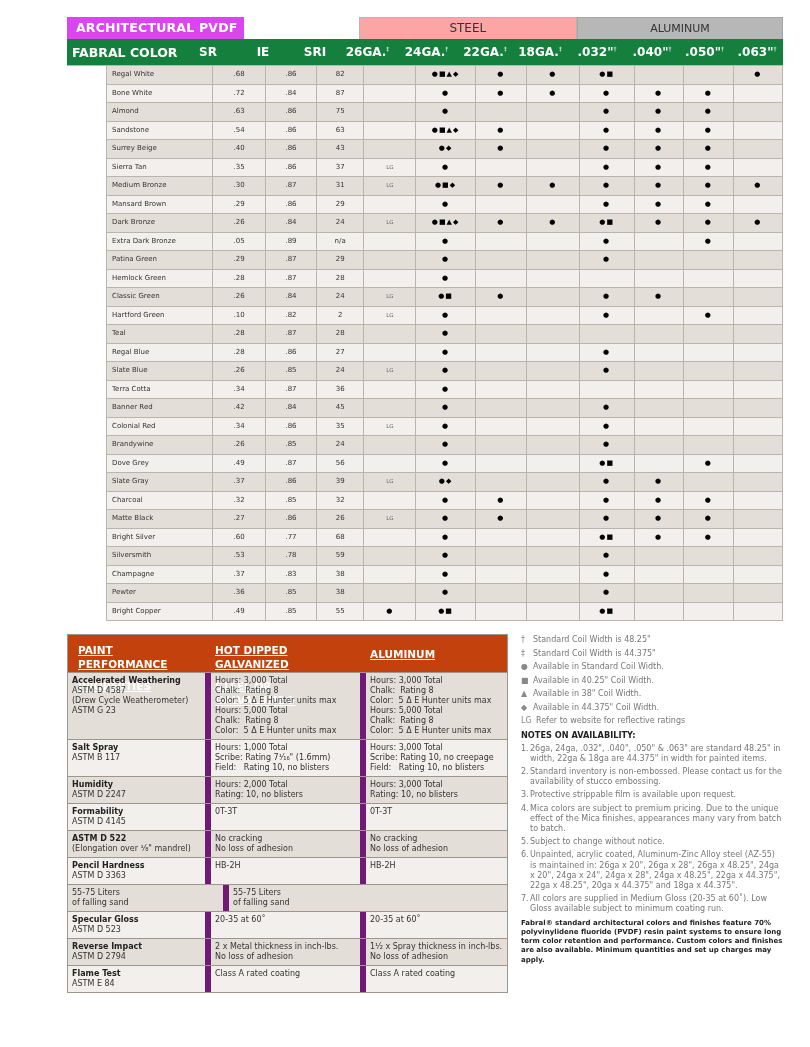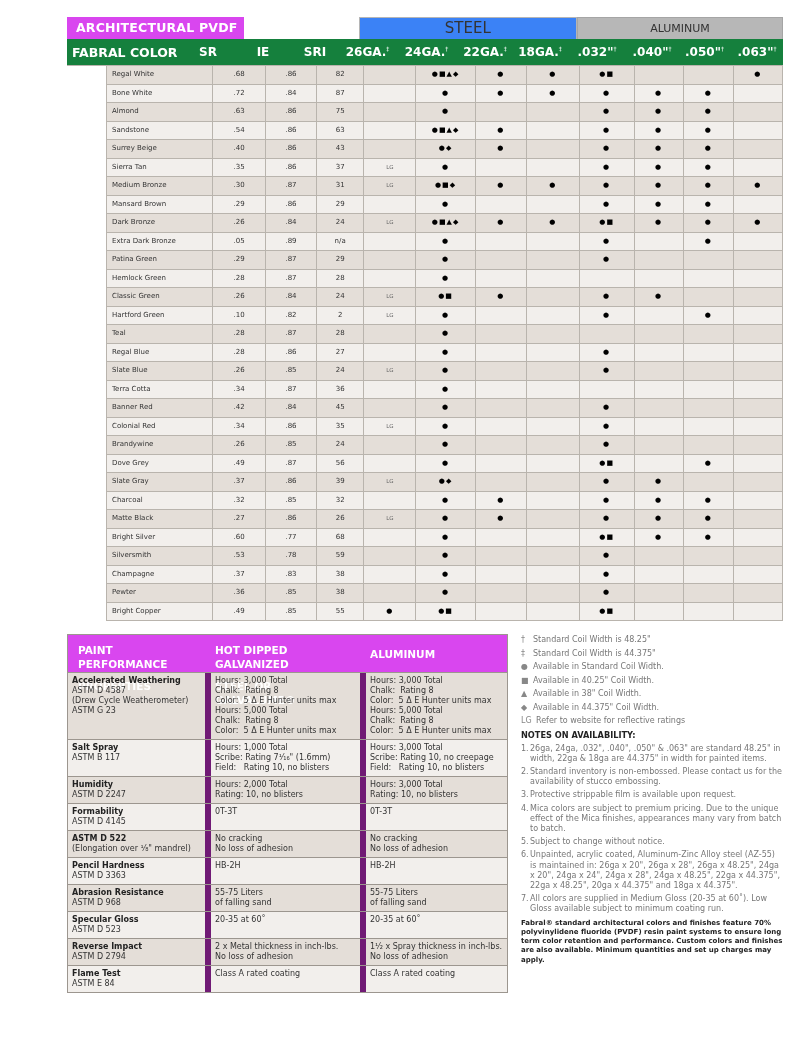--- a/index.html
+++ b/index.html
@@ -3,41 +3,41 @@
 <meta charset="utf-8">
 <style>
   * { box-sizing: border-box; margin: 0; padding: 0; }
   body { width: 810px; height: 1047px; background: #ffffff; font-family: "DejaVu Sans", sans-serif; position: relative; overflow: hidden; }
 
   
   #color-table { position: absolute; left: 67px; top: 17px; width: 716px; }
   .title-row { display: flex; height: 22px; }
   .title-row .pvdf { width: 184px; background: #d946ef; color: #fff; font-size: 12.5px; font-weight: bold; padding-left: 9px; line-height: 22px; letter-spacing: 0.2px; }
   .title-row .spacer { width: 120px; }
-  .title-row .steel { width: 228px; background: #3b82f6; color: #333; text-align: center; font-size: 15px; line-height: 21px; border: 1px solid #b5b5b5; border-bottom: none; }
+  .title-row .steel { width: 228px; background: #fca5a5; color: #333; text-align: center; font-size: 12px; line-height: 21px; border: 1px solid #b5b5b5; border-bottom: none; }
   .title-row .alum { width: 215px; background: #b7b7b7; color: #333; text-align: center; font-size: 11px; line-height: 21px; border: 1px solid #a5a5a5; border-bottom: none; }
   .hdr-row { display: flex; height: 26px; background: #15803d; color: #fff; font-weight: bold; font-size: 12px; align-items: center; }
   .hdr-row div { text-align: center; }
   .hdr-row .c0 { text-align: left; padding-left: 5px; font-size: 12.5px; }
   .hdr-row sup { font-size: 6px; vertical-align: 5px; font-weight: normal; }
   .c0 { width: 113px; } .c1 { width: 56px; } .c2 { width: 54px; } .c3 { width: 50px; }
   .c4 { width: 55px; } .c5 { width: 63px; } .c6 { width: 54px; } .c7 { width: 56px; }
   .c8 { width: 58px; } .c9 { width: 52px; } .c10 { width: 53px; } .c11 { width: 52px; }
   .row { display: flex; height: 18.5px; font-size: 7px; color: #333; border-bottom: 1px solid #b9b4ad; }
   .row:nth-child(odd) { background: #e4ded8; }
   .row:nth-child(even) { background: #f2efec; }
   .row > div { border-right: 1px solid #b9b4ad; text-align: center; line-height: 17.5px; white-space: nowrap; }
   .row > div:first-child { text-align: left; padding-left: 5px; border-left: 1px solid #b9b4ad; }
   .row .lg { font-size: 5.5px; color: #666; }
   .row .sym { font-size: 7px; color: #000; letter-spacing: 1px; }
   #rows { border-top: 1px solid #b9b4ad; padding-left: 39px; }
 
   
   #perf-table { position: absolute; left: 67px; top: 634px; width: 441px; border: 1px solid #9c968f; }
-  .perf-hdr { display: flex; height: 37px; background: #d946ef; color: #fff; font-weight: bold; font-size: 10.5px; }
+  .perf-hdr { display: flex; height: 37px; background: #c2410c; color: #fff; font-weight: bold; font-size: 10.5px; text-decoration: underline; }
   .perf-hdr div { padding: 4px 5px; line-height: 14px; }
   .perf-hdr .alum-h { display: flex; align-items: center; }
   .p0 { width: 137px; } .p1 { width: 155px; } .p2 { width: 147px; }
   .perf-row { display: flex; font-size: 8px; color: #333; border-top: 1px solid #9c968f; }
   .perf-row:nth-child(odd) { background: #e4ded8; }
   .perf-row:nth-child(even) { background: #f2efec; }
   .perf-row > div { padding: 3px 4px; line-height: 10px; }
   .perf-row > div + div { border-left: 6px solid #701a75; }
   .perf-row .prop-name { font-weight: bold; color: #222; }
   .perf-row .line { white-space: pre; }
@@ -600,24 +600,20 @@
           <div>ASTM D 3363</div>
         </div>
         <div class="p1">
           <div class="line">HB-2H</div>
         </div>
         <div class="p2">
           <div class="line">HB-2H</div>
         </div>
       </div>
       <div class="perf-row">
-        <div class="p0">
-          <div class="prop-name">Abrasion Resistance</div>
-          <div>ASTM D 968</div>
-        </div>
         <div class="p1">
           <div class="line">55-75 Liters</div>
           <div class="line">of falling sand</div>
         </div>
         <div class="p2">
           <div class="line">55-75 Liters</div>
           <div class="line">of falling sand</div>
         </div>
       </div>
       <div class="perf-row">

